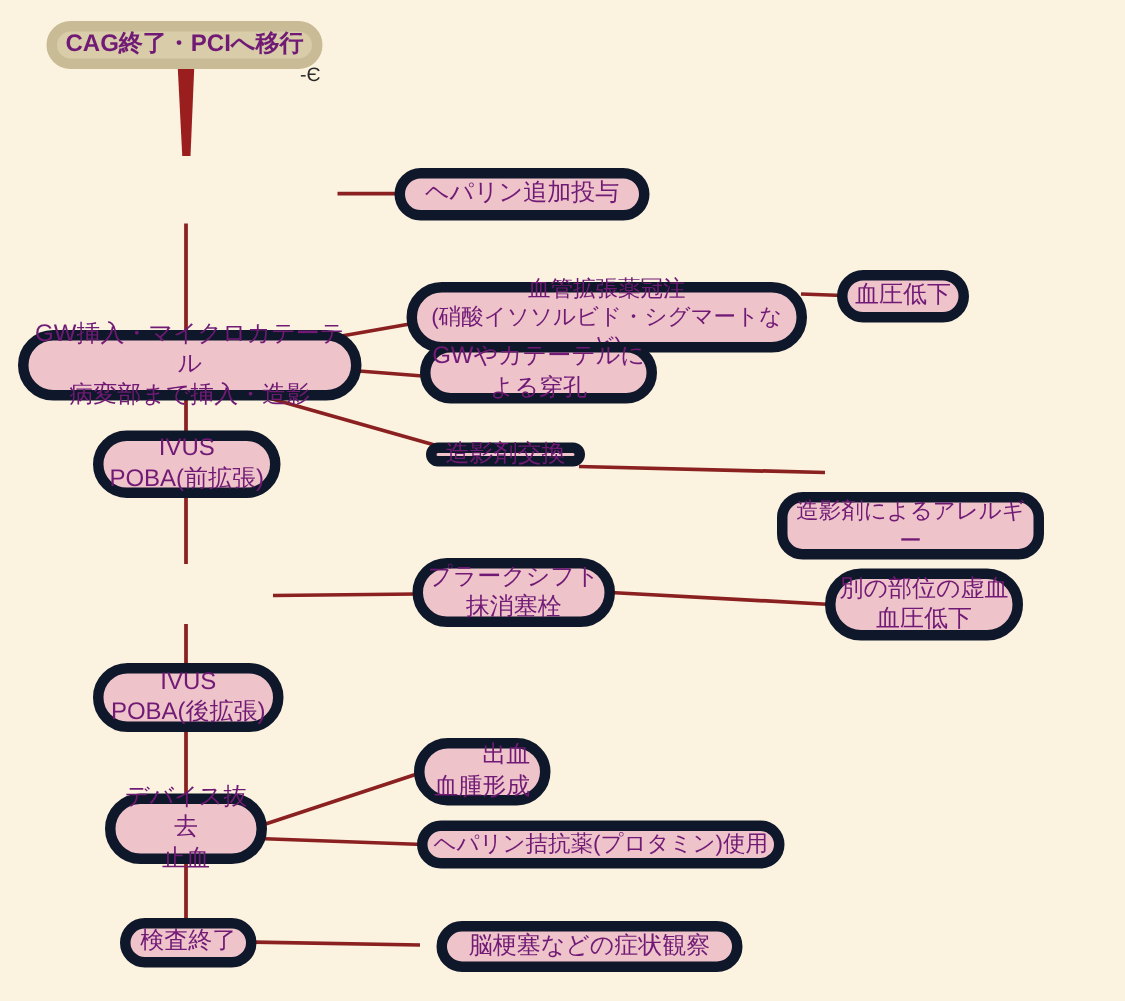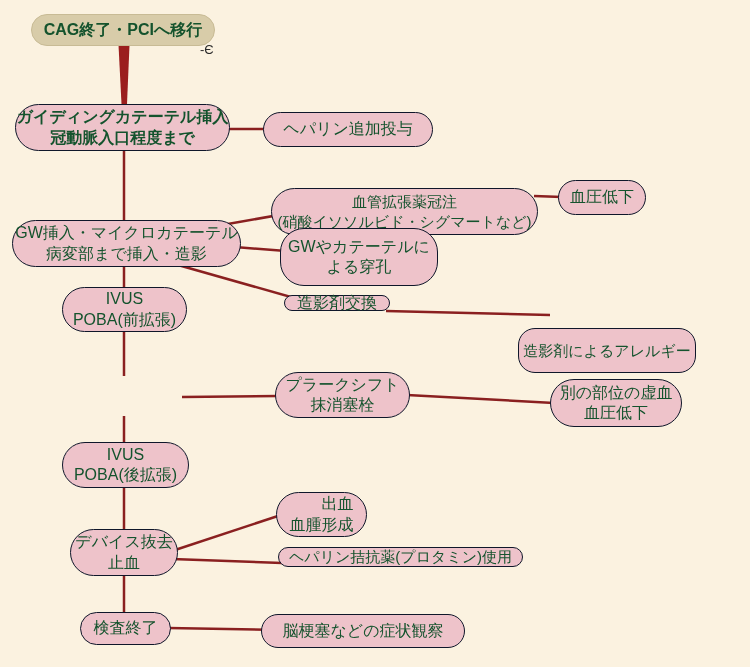--- a/index.html
+++ b/index.html
@@ -20,23 +20,23 @@
     width: 750px; height: 667px;
   }
   .node {
     position: absolute;
     box-sizing: border-box;
     display: flex;
     align-items: center;
     justify-content: center;
     text-align: center;
     background: #eec3ca;
-    border: 1px solid #0f172a;
+    border: 7px solid #0f172a;
     border-radius: 24px;
-    color: #14532d;
+    color: #701a75;
     font-size: 16px;
     line-height: 1.28;
     white-space: pre-line;
     z-index: 2;
   }
   .node.start {
     background: #d8cca9;
     border-color: #c8bb95;
     font-weight: bold;
   }
@@ -75,34 +75,32 @@
       <line x1="124" y1="574" x2="124" y2="615"></line>
       <line x1="168" y1="628" x2="280" y2="630"></line>
     </g>
     <polygon points="118.5,45 129.5,45 127,104 121.5,104" fill="#9b1e1e"></polygon>
   </svg>
 
   <div class="node start" style="left:31px; top:14px; width:184px; height:32px; border-radius:16px;">CAG終了・PCIへ移行</div>
 
   <span class="stray">-Є</span>
 
-  <div class="node bold" style="left:15px; top:104px; width:215px; height:47px;">ガイディングカテーテル挿入
-冠動脈入口程度まで</div>
 
   <div class="node" style="left:263px; top:112px; width:170px; height:35px; border-radius:18px;">ヘパリン追加投与</div>
 
   <div class="node fs15" style="left:271px; top:168px; width:267px; height:47px;margin-top:20px;">血管拡張薬冠注
 (硝酸イソソルビド・シグマートなど)</div>
 
   <div class="node" style="left:558px; top:180px; width:88px; height:35px; border-radius:18px;">血圧低下</div>
 
   <div class="node" style="left:12px; top:220px; width:229px; height:47px;">GW挿入・マイクロカテーテル
 病変部まで挿入・造影</div>
 
-  <div class="node" style="left:280px; top:228px; width:158px; height:58px;">GWやカテーテルに
+  <div class="node" style="left:280px; top:228px; width:158px; height:41px;">GWやカテーテルに
 よる穿孔</div>
 
   <div class="node" style="left:62px; top:287px; width:125px; height:45px;">IVUS
 POBA(前拡張)</div>
 
   <div class="node" style="left:284px; top:295px; width:106px; height:16px; border-radius:17px;">造影剤交換</div>
 
   <div class="node fs15" style="left:518px; top:298px; width:178px; height:45px; border-radius:17px;margin-top:30px;">造影剤によるアレルギー</div>
 
 
@@ -114,19 +112,19 @@
 
   <div class="node" style="left:62px; top:442px; width:127px; height:46px;">IVUS
 POBA(後拡張)</div>
 
   <div class="node" style="left:276px; top:492px; width:91px; height:45px;text-align:right;">出血
 血腫形成</div>
 
   <div class="node" style="left:70px; top:529px; width:108px; height:47px;">デバイス抜去
 止血</div>
 
-  <div class="node fs15" style="left:278px; top:547px; width:245px; height:20px; border-radius:16px;">ヘパリン拮抗薬(プロタミン)使用</div>
+  <div class="node fs15" style="left:278px; top:547px; width:245px; height:32px; border-radius:16px;">ヘパリン拮抗薬(プロタミン)使用</div>
 
   <div class="node" style="left:80px; top:612px; width:91px; height:33px; border-radius:17px;">検査終了</div>
 
-  <div class="node" style="left:261px; top:614px; width:204px; height:34px; border-radius:17px;">脳梗塞などの症状観察</div>
+  <div class="node" style="left:291px; top:614px; width:204px; height:34px; border-radius:17px;">脳梗塞などの症状観察</div>
 
 </div>
 
 </body></html>

